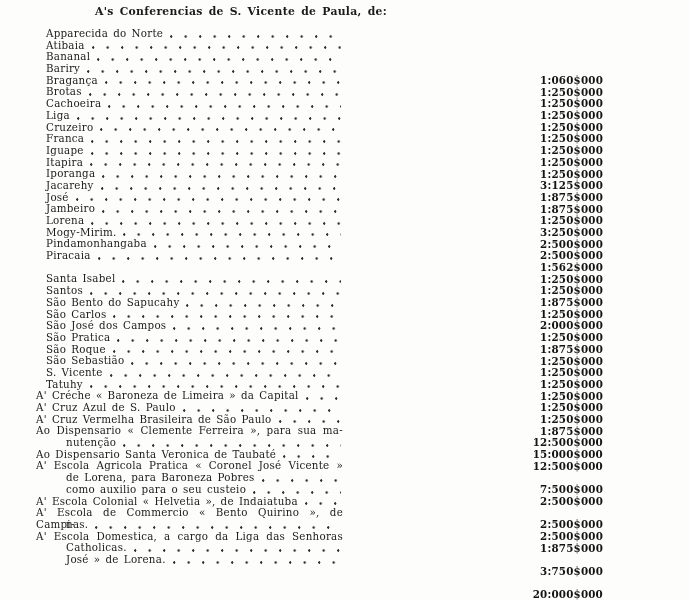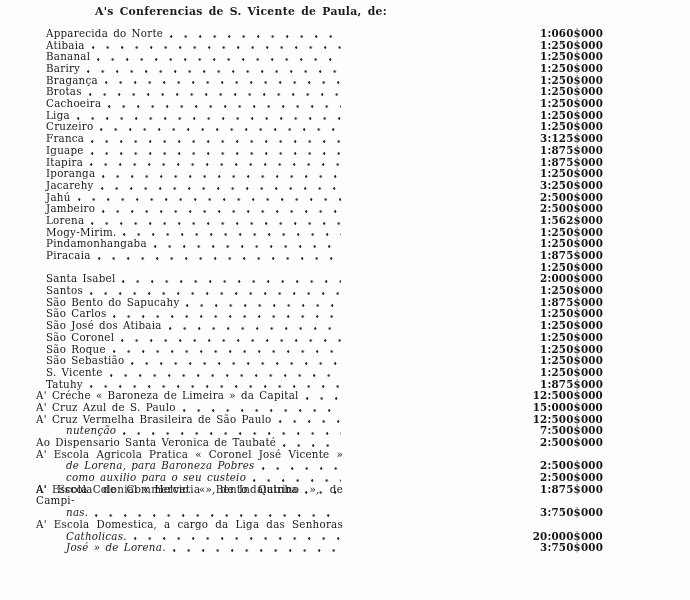--- a/index.html
+++ b/index.html
@@ -13,47 +13,48 @@
   .page{position:relative;width:557px;height:600px;}
   .title{
     position:absolute;left:95px;top:5px;margin:0;
     font-size:10.8px;font-weight:bold;letter-spacing:0.3px;word-spacing:2px;
     white-space:nowrap;
   }
   .ledger{
     position:absolute;left:36px;top:28px;width:567px;
   }
   .row{
-    display:flex;align-items:flex-end;
+    display:flex;align-items:flex-start;
     height:11.7px;line-height:11.7px;
     font-size:10.3px;letter-spacing:0.25px;word-spacing:1.6px;
     white-space:nowrap;
   }
   .entry{
     flex:0 0 307px;max-width:307px;
     display:flex;align-items:baseline;
     box-sizing:border-box;overflow:hidden;
   }
   .row.city .entry{padding-left:10px;}
-  .row.cont .entry{padding-left:30px;font-style:italic;}
+  .row.cont .entry{padding-left:30px;}
   .entry-text{flex:0 0 auto;}
   .leader{
     flex:1 1 auto;align-self:flex-end;
     height:3px;margin:0 2px 2px 7px;
     background-image:radial-gradient(circle at 1.2px 1.5px,#2c2c2a 1px,rgba(0,0,0,0) 1.35px);
     background-size:14.5px 3px;background-repeat:repeat-x;
   }
   .row.nodots .entry{display:block;}
   .row.nodots .entry-text{
     display:block;white-space:normal;
     text-align:justify;text-align-last:justify;
   }
   .value{
     margin-left:auto;font-weight:bold;letter-spacing:0.2px;word-spacing:0;
     color:#141412;
+    margin-top:47px;
   }
 </style>
 </head>
 <body>
 
 <div class="page">
   <h1 class="title">A's Conferencias de S. Vicente de Paula, de:</h1>
   <div class="ledger">
       <div class="row city">
     <span class="entry">
@@ -148,21 +149,21 @@
   </div>
       <div class="row city">
     <span class="entry">
       <span class="entry-text">Jacarehy</span>
       <span class="leader"></span>
     </span>
     <span class="value">3:250$000</span>
   </div>
       <div class="row city">
     <span class="entry">
-      <span class="entry-text">Jahú</span>
+      <span class="entry-text">José</span>
       <span class="leader"></span>
     </span>
     <span class="value">2:500$000</span>
   </div>
       <div class="row city">
     <span class="entry">
       <span class="entry-text">Jambeiro</span>
       <span class="leader"></span>
     </span>
     <span class="value">2:500$000</span>
@@ -221,28 +222,28 @@
   </div>
       <div class="row city">
     <span class="entry">
       <span class="entry-text">São Carlos</span>
       <span class="leader"></span>
     </span>
     <span class="value">1:250$000</span>
   </div>
       <div class="row city">
     <span class="entry">
-      <span class="entry-text">São José dos Atibaia</span>
-      <span class="leader"></span>
-    </span>
-    <span class="value">1:250$000</span>
-  </div>
-      <div class="row city">
-    <span class="entry">
-      <span class="entry-text">São Coronel</span>
+      <span class="entry-text">São José dos Campos</span>
+      <span class="leader"></span>
+    </span>
+    <span class="value">1:250$000</span>
+  </div>
+      <div class="row city">
+    <span class="entry">
+      <span class="entry-text">São Pratica</span>
       <span class="leader"></span>
     </span>
     <span class="value">1:250$000</span>
   </div>
       <div class="row city">
     <span class="entry">
       <span class="entry-text">São Roque</span>
       <span class="leader"></span>
     </span>
     <span class="value">1:250$000</span>
@@ -281,20 +282,27 @@
       <span class="leader"></span>
     </span>
     <span class="value">15:000$000</span>
   </div>
       <div class="row inst">
     <span class="entry">
       <span class="entry-text">A' Cruz Vermelha Brasileira de São Paulo</span>
       <span class="leader"></span>
     </span>
     <span class="value">12:500$000</span>
+  </div>
+      <div class="row inst nodots">
+    <span class="entry">
+      <span class="entry-text">Ao Dispensario « Clemente Ferreira », para sua ma-</span>
+
+    </span>
+
   </div>
       <div class="row cont">
     <span class="entry">
       <span class="entry-text">nutenção</span>
       <span class="leader"></span>
     </span>
     <span class="value">7:500$000</span>
   </div>
       <div class="row inst">
     <span class="entry">

